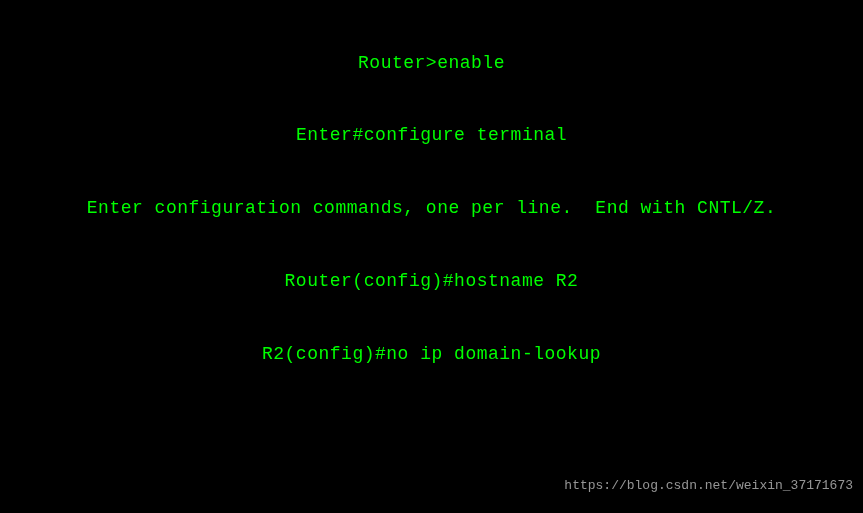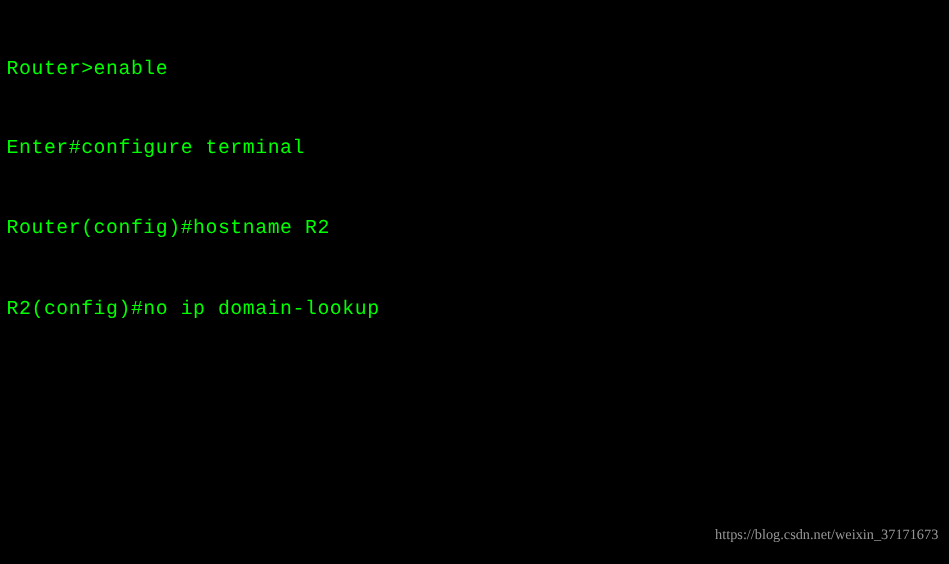--- a/index.html
+++ b/index.html
@@ -19,38 +19,40 @@
       padding: 2px 6px;
       position: relative;
       font-weight: 500;
     }
     .terminal {
       white-space: pre;
       letter-spacing: 0.5px;
     }
     .line {
       display: block;
+      text-align: center;
     }
     .watermark {
       position: absolute;
       bottom: 18px;
       right: 10px;
       color: #b0b0b0;
       font-size: 13px;
-      font-family: Liberation Serif, serif;
+      font-family: Liberation Mono, monospace;
       opacity: 0.85;
       letter-spacing: 0;
     }
   </style>
 </head>
 <body>
 
 <div class="terminal">
   <span class="line">Router&gt;enable</span>
   <span class="line">Enter#configure terminal</span>
+  <span class="line">Enter configuration commands, one per line.  End with CNTL/Z.</span>
   <span class="line">Router(config)#hostname R2</span>
   <span class="line">R2(config)#no ip domain-lookup</span>
   
   
   
   
   
   
   
   

